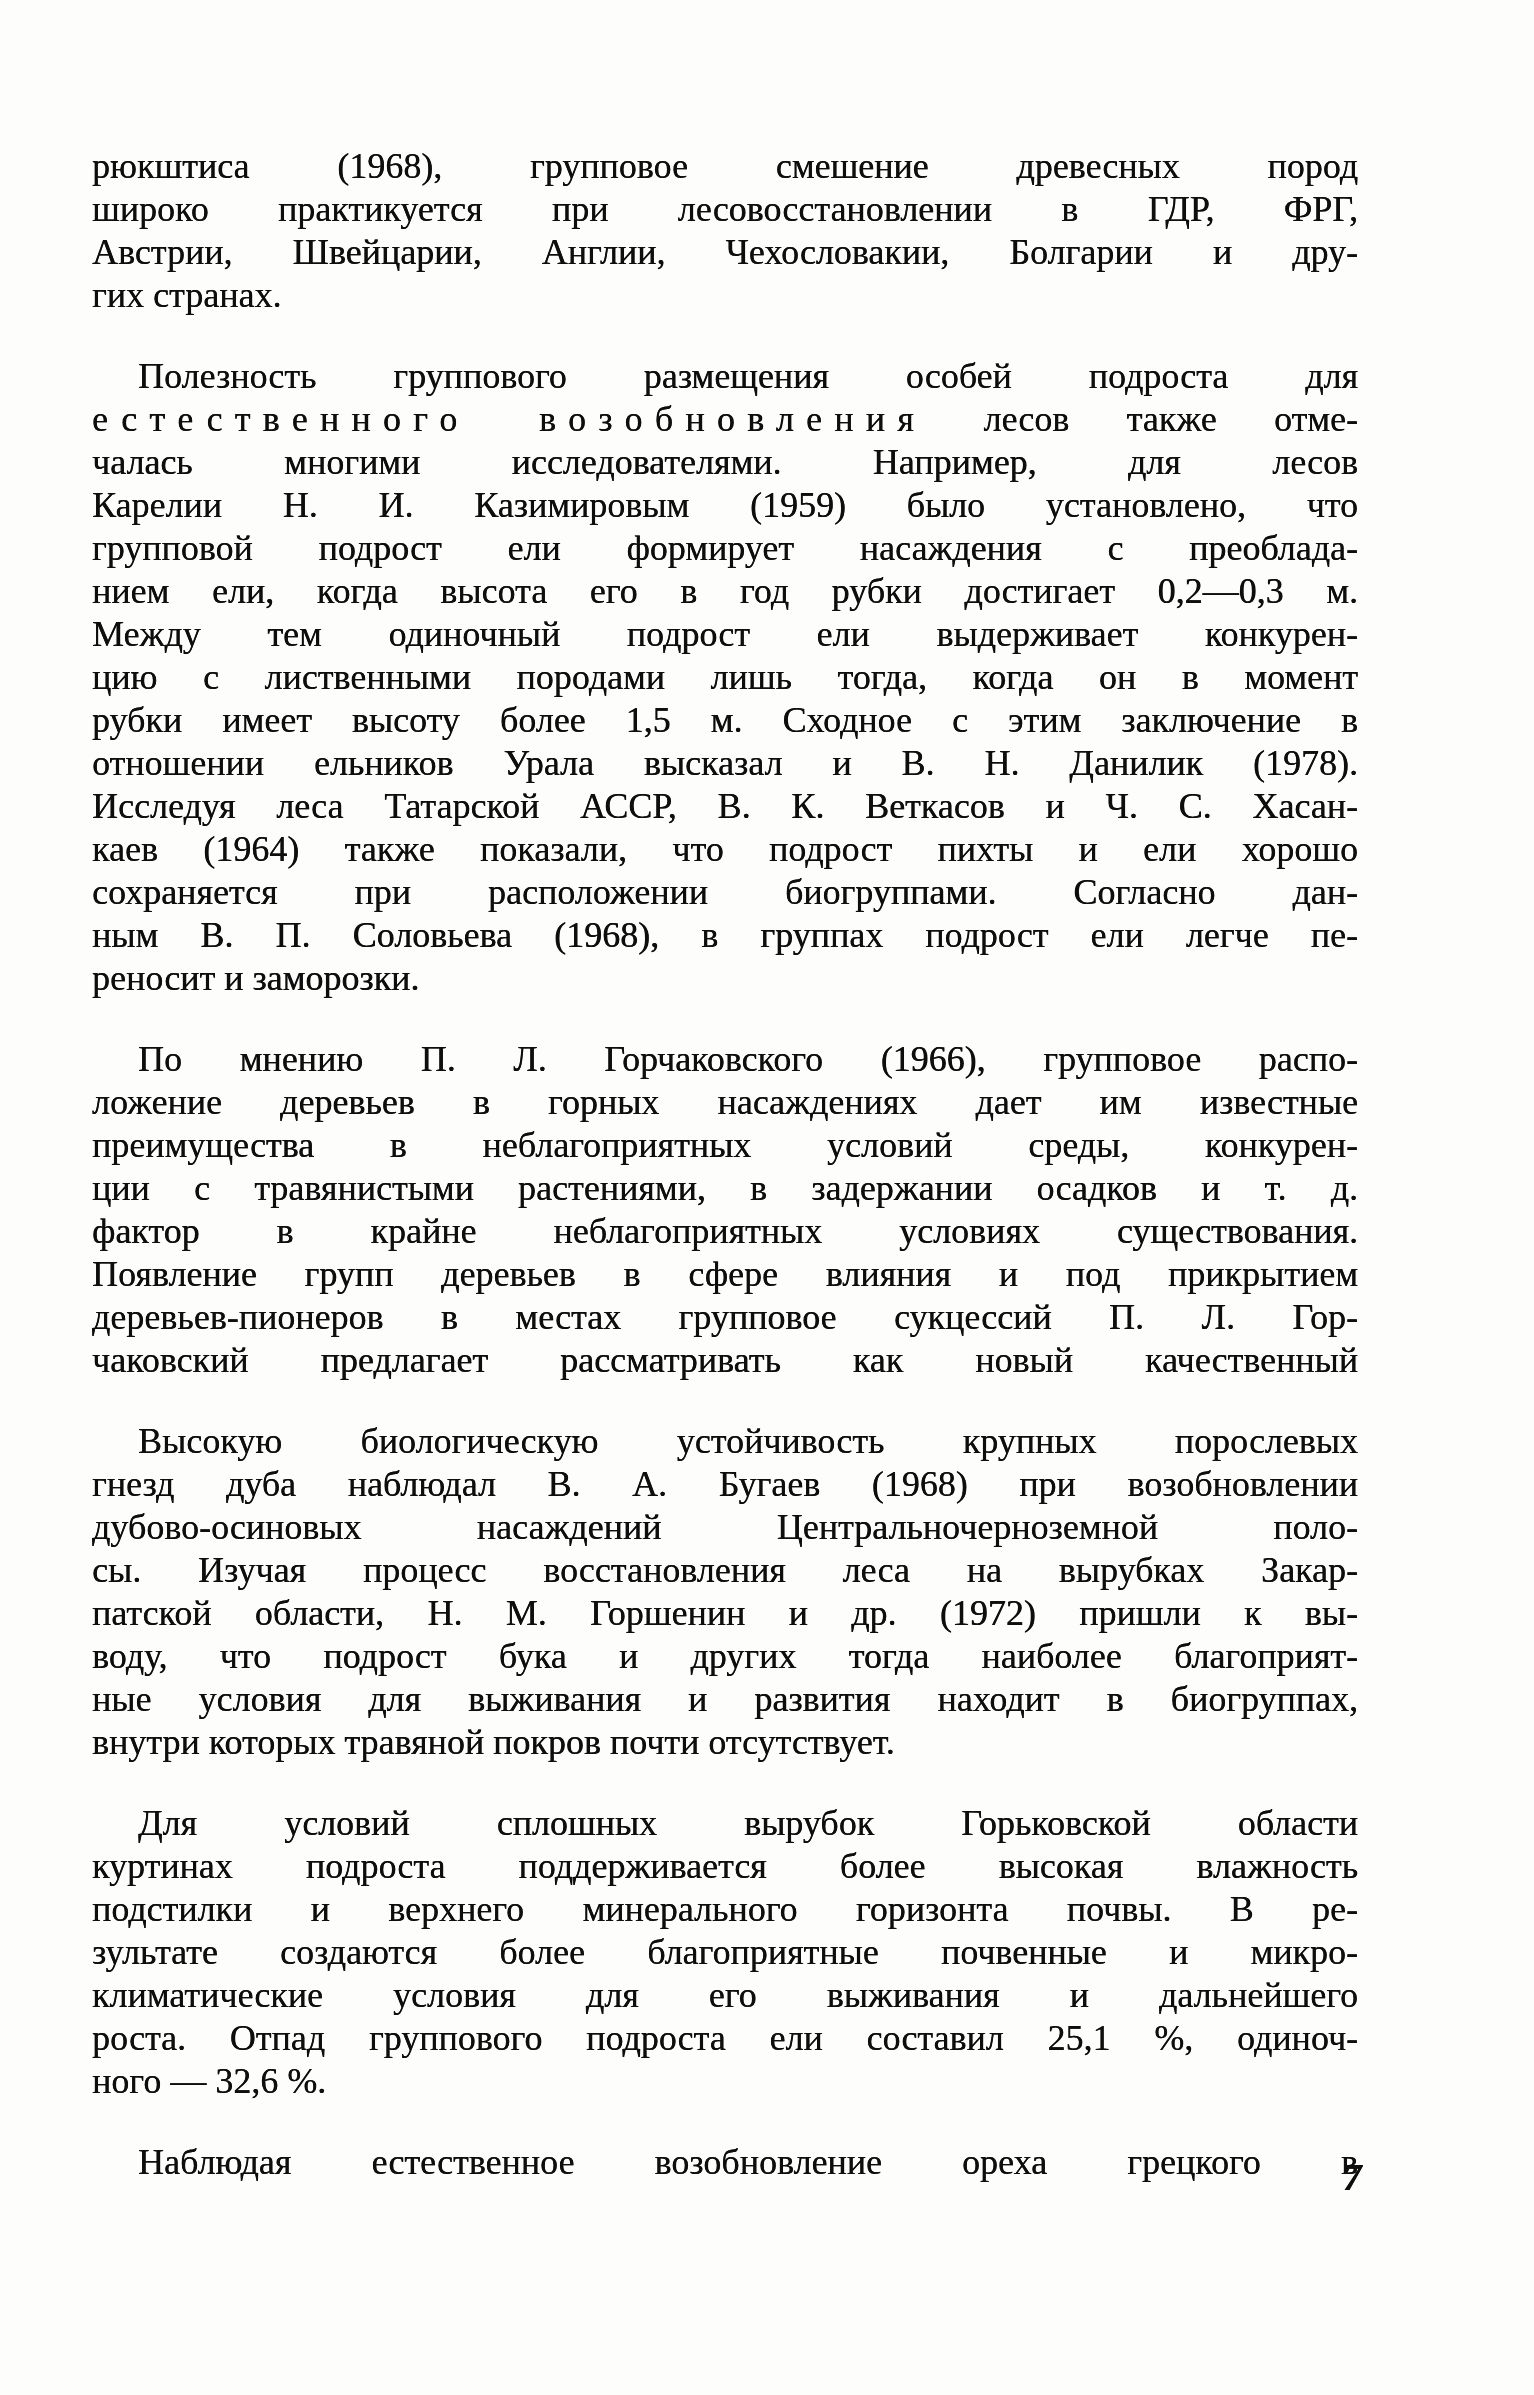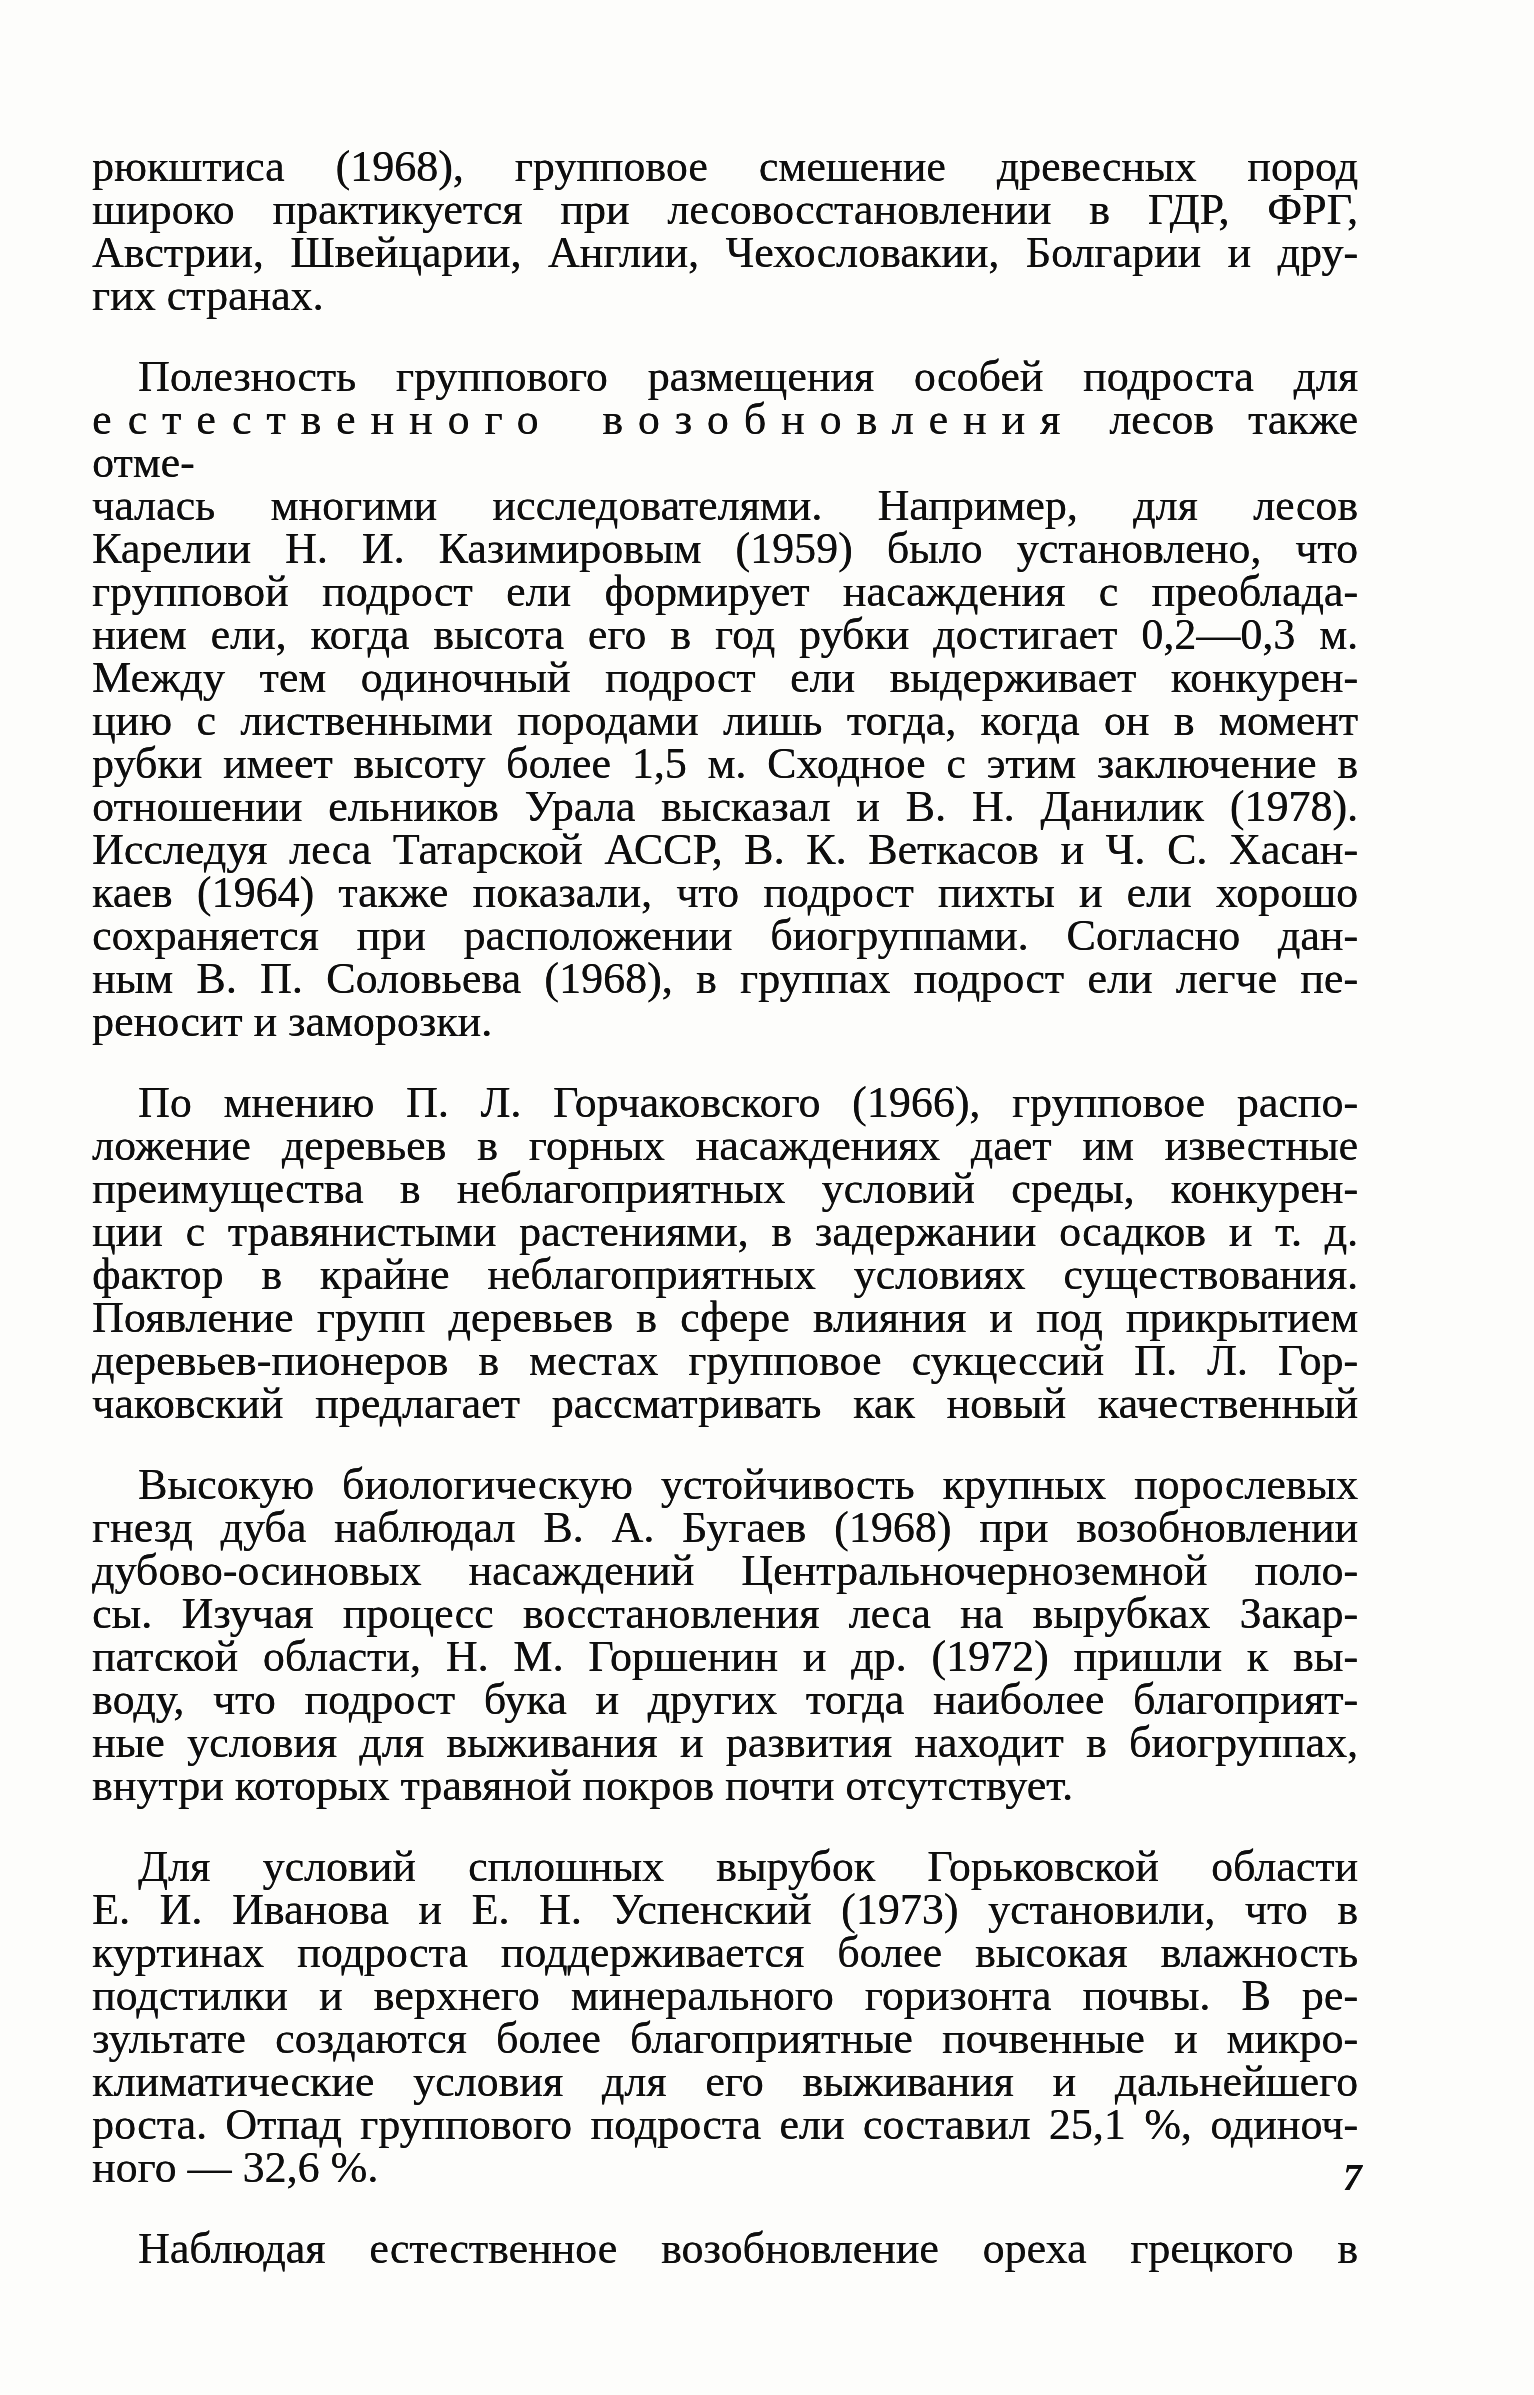--- a/index.html
+++ b/index.html
@@ -12,21 +12,21 @@
   .page {
     position: absolute; left: 0; top: 0;
     width: 1534px; height: 2396px;
     background: #fdfdfb;
     overflow: hidden;
   }
   .text-block {
     position: absolute;
     left: 92px; top: 145px;
     width: 1266px;
-    font-size: 44px;
+    font-size: 36px;
     line-height: 43px;
     color: #0e0e0e;
     text-shadow: 0.3px 0 0 currentColor;
   }
   .line {
     text-align: justify;
     text-align-last: justify;
     white-space: normal;
   }
   .line.indent { text-indent: 46px; margin-top: 38px; }
@@ -76,21 +76,20 @@
       <div class="line">чаковский предлагает рассматривать как новый качественный</div>
       <div class="line indent">Высокую биологическую устойчивость крупных порослевых</div>
       <div class="line">гнезд дуба наблюдал В. А. Бугаев (1968) при возобновлении</div>
       <div class="line">дубово-осиновых насаждений Центральночерноземной поло-</div>
       <div class="line">сы. Изучая процесс восстановления леса на вырубках Закар-</div>
       <div class="line">патской области, Н. М. Горшенин и др. (1972) пришли к вы-</div>
       <div class="line">воду, что подрост бука и других тогда наиболее благоприят-</div>
       <div class="line">ные условия для выживания и развития находит в биогруппах,</div>
       <div class="line parend">внутри которых травяной покров почти отсутствует.</div>
       <div class="line indent">Для условий сплошных вырубок Горьковской области</div>
-      <div class="line">Е. И. Иванова и Е. Н. Успенский (1973) установили, что в</div>
       <div class="line">куртинах подроста поддерживается более высокая влажность</div>
       <div class="line">подстилки и верхнего минерального горизонта почвы. В ре-</div>
       <div class="line">зультате создаются более благоприятные почвенные и микро-</div>
       <div class="line">климатические условия для его выживания и дальнейшего</div>
       <div class="line">роста. Отпад группового подроста ели составил 25,1 %, одиноч-</div>
       <div class="line parend">ного — 32,6 %.</div>
       <div class="line indent">Наблюдая естественное возобновление ореха грецкого в</div>
     </div>
   <div class="page-number">7</div>
 </div>

